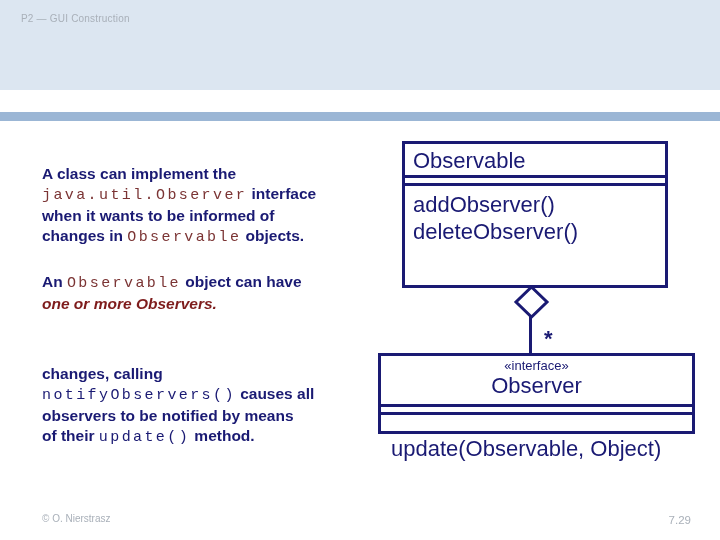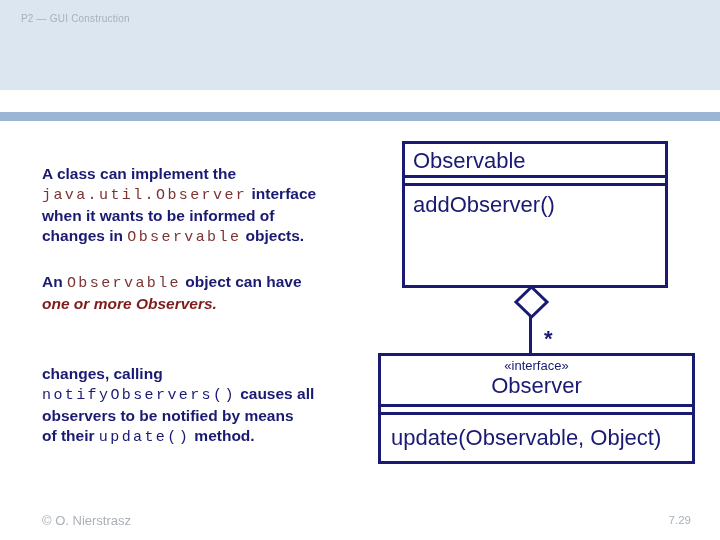--- a/index.html
+++ b/index.html
@@ -33,27 +33,27 @@
   .uml-box{position:absolute;background:#ffffff;border:3px solid var(--navy);color:var(--navy);}
   .box-observable{left:402px;top:141px;width:266px;height:147px;}
   .uml-name{height:34px;line-height:33px;padding-left:8px;font-size:22px;border-bottom:3px solid var(--navy);white-space:nowrap;}
   .uml-attrs{height:8px;border-bottom:3px solid var(--navy);}
   .uml-ops{padding:5px 0 0 8px;font-size:22px;line-height:27px;white-space:nowrap;}
 
   .diamond-svg{position:absolute;left:513px;top:285px;width:37px;height:34px;}
   .assoc-line{position:absolute;left:529px;top:316px;width:3px;height:38px;background:var(--navy);}
   .mult{position:absolute;left:544px;top:326px;font-size:22px;font-weight:bold;color:var(--navy);}
 
-  .box-observer{left:378px;top:353px;width:317px;height:111px;}
+  .box-observer{left:378px;top:353px;width:317px;height:81px;}
   .uml-head{height:51px;border-bottom:3px solid var(--navy);text-align:center;}
   .uml-stereo{font-size:13px;line-height:14px;padding-top:3px;}
   .uml-name2{font-size:22px;line-height:26px;}
-  .uml-ops2{padding:9px 0 0 10px;font-size:22px;line-height:27px;white-space:nowrap;}
+  .uml-ops2{padding:20px 0 0 10px;font-size:22px;line-height:27px;white-space:nowrap;}
 
-  .footer-left{position:absolute;left:42px;top:513px;font-size:13px;color:var(--muted-gray);text-align:center;}
+  .footer-left{position:absolute;left:42px;top:513px;font-size:10px;color:var(--muted-gray);text-align:center;}
   .footer-right{position:absolute;right:29px;top:514px;font-size:11.5px;color:var(--muted-gray);}
 </style>
 </head>
 <body>
 
 <div class="slide">
 
   <div class="header-area">
     <div class="kicker">P2 — GUI Construction</div>
   </div>
@@ -63,20 +63,21 @@
 
   <p class="para p2"><span>An </span><span class="code code-red">Observable</span><span> object can have</span><br><span class="em-red">one or more Observers.</span></p>
 
   <p class="para p3"><br><span>changes, calling</span><br><span class="code code-blue">notifyObservers()</span><span> causes all</span><br><span>observers to be notified by means</span><br><span>of their </span><span class="code code-blue">update()</span><span> method.</span></p>
 
   <div class="uml-box box-observable">
     <div class="uml-name">Observable</div>
     <div class="uml-attrs"></div>
     <div class="uml-ops">
       <div>addObserver()</div>
+      <div>deleteObserver()</div>
     </div>
   </div>
 
   <svg class="diamond-svg" viewBox="0 0 37 34">
     <polygon points="18.5,2 34,17 18.5,32 3,17" fill="#ffffff" stroke="#1a1a73" stroke-width="3"></polygon>
   </svg>
   <div class="assoc-line"></div>
   <div class="mult">*</div>
 
   <div class="uml-box box-observer">

